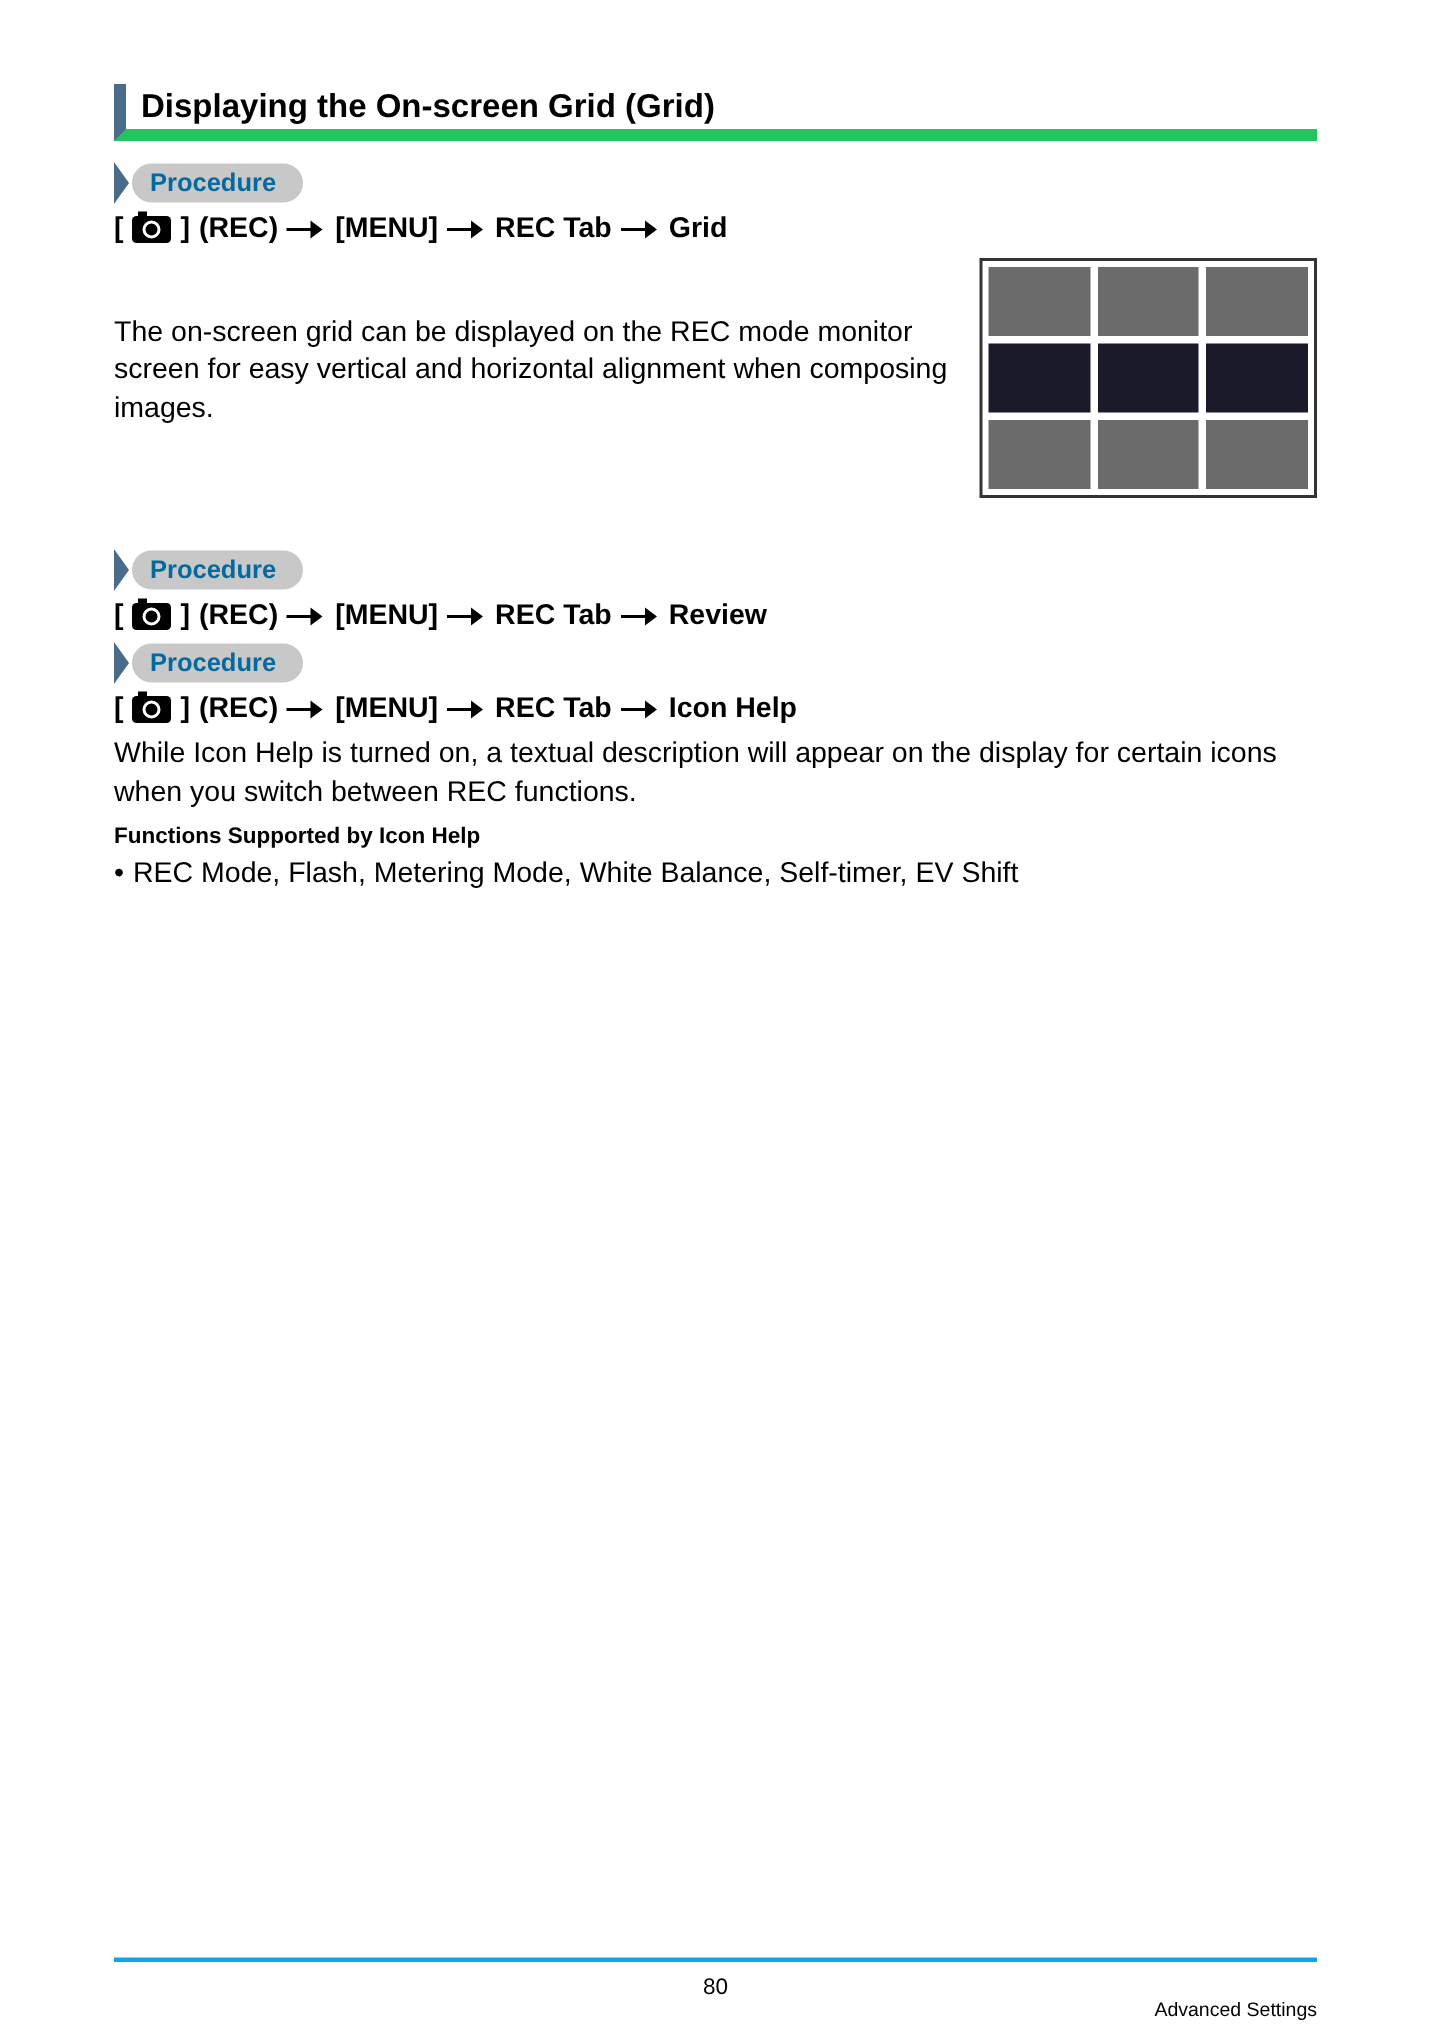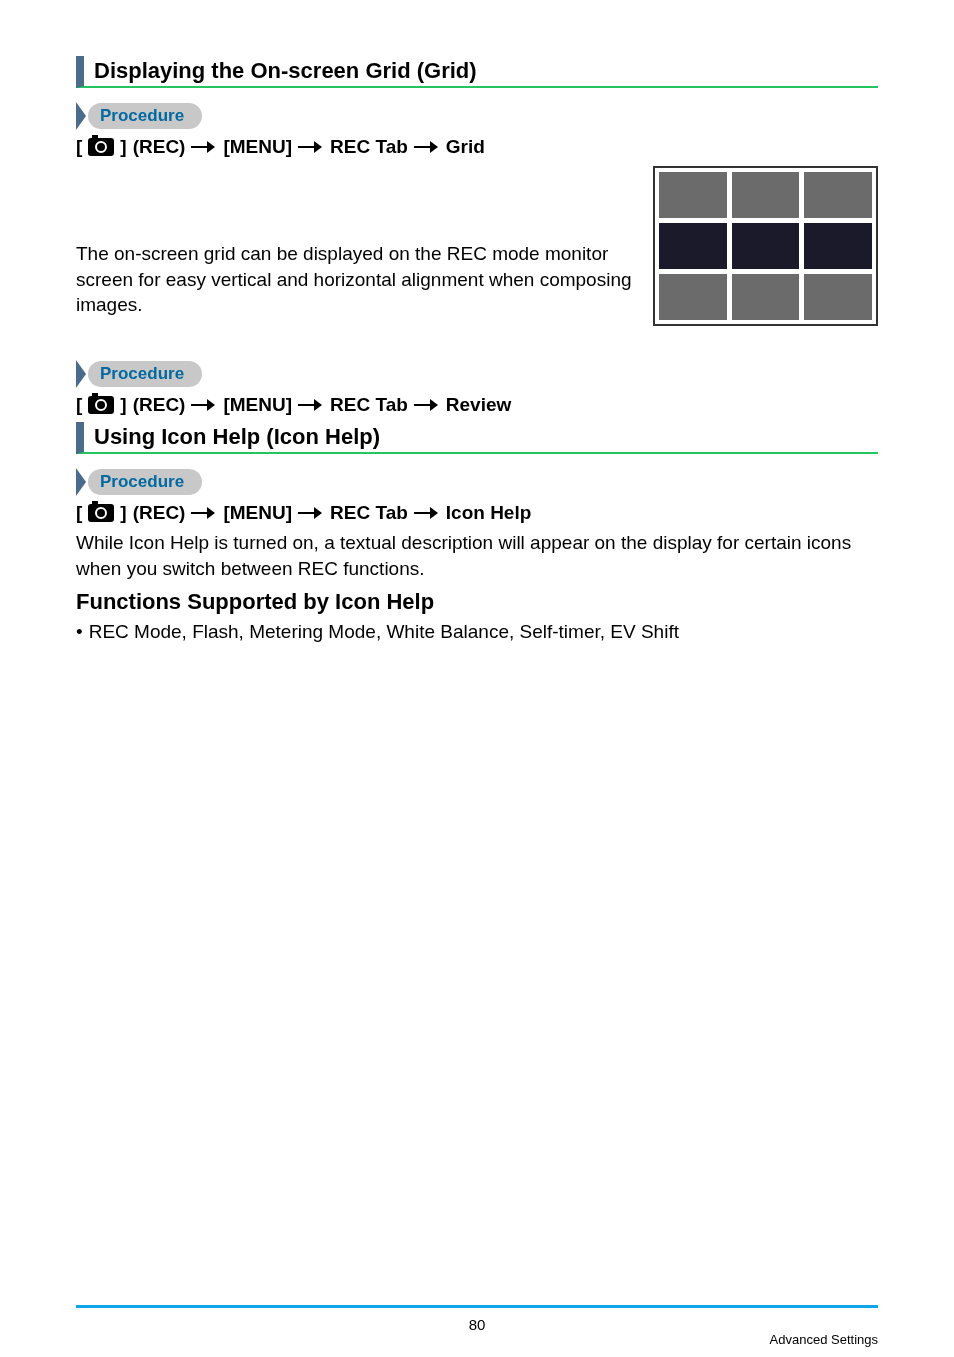--- a/index.html
+++ b/index.html
@@ -10,21 +10,21 @@
     height: 1357px;
     position: relative;
     color: #000;
   }
   .page {
     padding: 56px 76px 0 76px;
   }
   .section-heading {
     border-left: 8px solid #4a6b8a;
     padding: 2px 0 2px 10px;
-    border-bottom: 2px solid #22c55e;
+    border-bottom: 8px solid #22c55e;
     font-size: 22px;
     font-weight: bold;
     margin-bottom: 14px;
   }
   .procedure-pill {
     display: flex;
     align-items: center;
     margin-bottom: 6px;
   }
   .procedure-chev {
@@ -104,21 +104,21 @@
   .body-text {
     font-size: 19px;
     line-height: 1.35;
     margin-bottom: 8px;
   }
   .section-block {
     margin-bottom: 34px;
   }
   .top-block {
     display: flex;
-    align-items: flex-end;
+    align-items: center;
     gap: 6px;
     margin-bottom: 34px;
   }
   .top-text { flex: 1; }
   .grid-illustration {
     width: 225px;
     flex-shrink: 0;
     margin-top: 2px;
   }
   .grid-illustration-inner {
@@ -127,21 +127,21 @@
     display: grid;
     grid-template-columns: repeat(3, 1fr);
     grid-auto-rows: 46px;
     gap: 5px;
     padding: 4px;
     background: #fff;
   }
   .grid-cell { background: #6b6b6b; }
   .grid-cell.dark { background: #1a1a2a; }
   .subhead {
-    font-size: 22px;
+    font-size: 15px;
     font-weight: bold;
     margin-bottom: 4px;
   }
   .bullet-line {
     display: flex;
     font-size: 19px;
     line-height: 1.35;
   }
   .bullet-dot { margin-right: 6px; }
   .footer {
@@ -220,21 +220,20 @@
     <span>(REC)</span>
     <span class="arrow"></span>
     <span>[MENU]</span>
     <span class="arrow"></span>
     <span>REC Tab</span>
     <span class="arrow"></span>
     <span>Review</span>
   </div>
 
 
-  <div class="section-heading">Using Icon Help (Icon Help)</div>
 
   <div class="procedure-pill">
     <span class="procedure-chev"></span>
     <span class="procedure-bubble">Procedure</span>
   </div>
 
   <div class="breadcrumb">
     <span>[</span>
       <span class="cam-icon"></span>
       <span>]</span>

